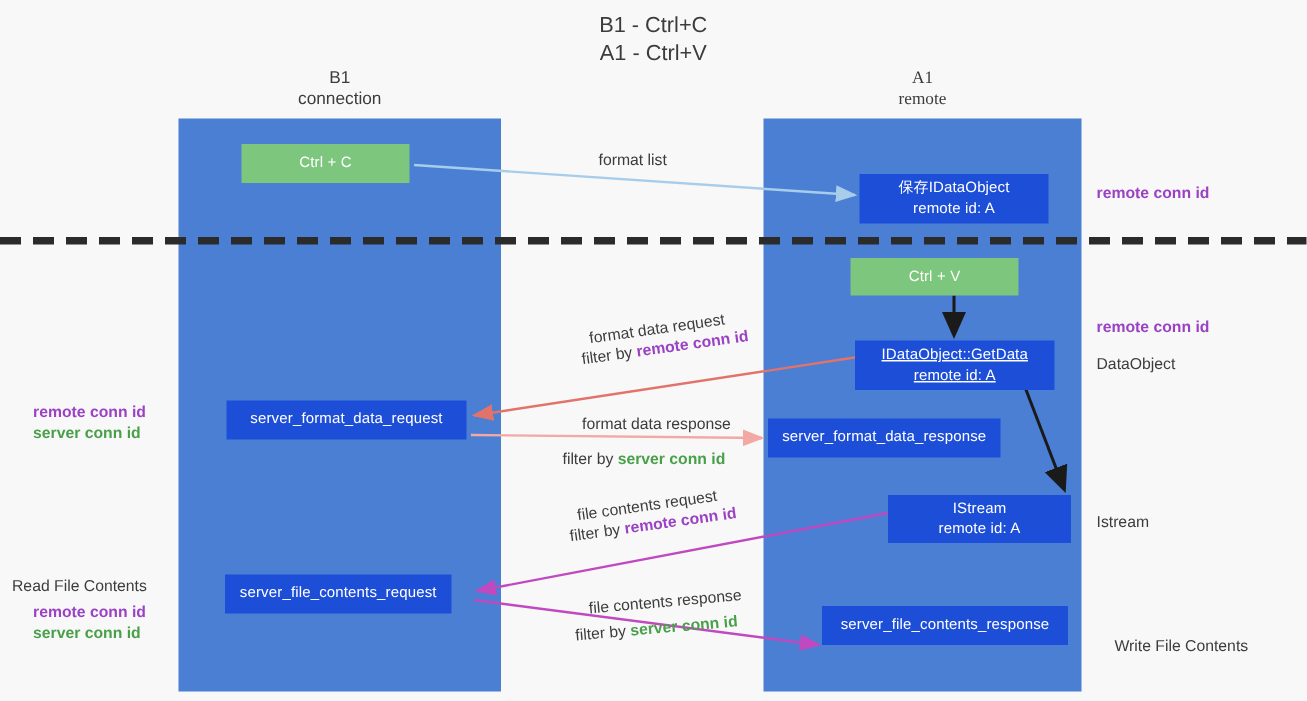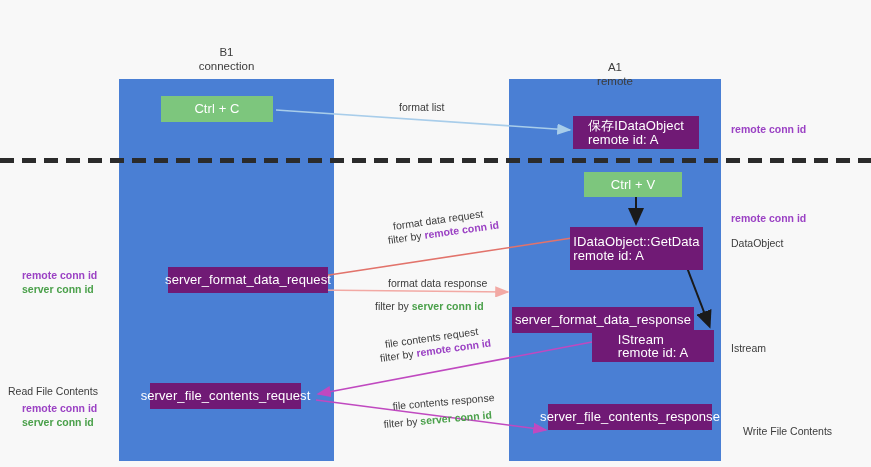--- a/index.html
+++ b/index.html
@@ -35,47 +35,48 @@
 
   .col-title {
     position: absolute;
     text-align: center;
     font-size: 11.5px;
     line-height: 14px;
     color: #3c3c3c;
     white-space: pre-line;
   }
   .title-b1 { left: 119px; top: 45px; width: 215px; }
-  .title-a1 { left: 509px; top: 60px; width: 212px; }
+  .title-a1 { left: 509px; top: 45px; width: 212px; font-family: Liberation Serif, serif; }
 
   .main-title {
     position: absolute;
     left: 0; top: 8px; width: 871px;
     text-align: center;
     font-size: 14.5px;
     line-height: 19px;
     color: #3c3c3c;
     white-space: pre-line;
   }
 
   .node {
     position: absolute;
     box-sizing: border-box;
     display: flex;
     flex-direction: column;
     align-items: center;
     justify-content: center;
+    text-align: center;
     color: #ffffff;
-    font-size: 13px;
+    font-size: 10px;
     line-height: 13.5px;
     white-space: pre-line;
     letter-spacing: 0.1px;
   }
   .node.green { background: #7dc67d; }
-  .node.orange { background: #701a75; }
+  .node.orange { background: #1d4ed8; }
 
   .side-label {
     position: absolute;
     font-size: 10.5px;
     line-height: 14px;
     white-space: pre-line;
   }
   .lbl-purple { color: #9b42c4; font-weight: bold; }
   .lbl-green  { color: #4aa04a; font-weight: bold; }
   .lbl-dark   { color: #3c3c3c; font-weight: normal; }
@@ -98,20 +99,22 @@
     width: 871px; height: 5px;
     background-image: linear-gradient(to right, #2b2b2b 0 14px, transparent 14px 22px);
     background-size: 22px 5px;
   }
 </style>
 </head>
 <body>
 
 <div id="stage">
 
+  <div class="main-title">B1 - Ctrl+C
+A1 - Ctrl+V</div>
 
   <div class="col col-b1"></div>
   <div class="col col-a1"></div>
 
   <div class="col-title title-b1">B1
 connection</div>
   <div class="col-title title-a1">A1
 remote</div>
 
   <svg class="svg-layer" viewBox="0 0 871 467">
@@ -148,28 +151,28 @@
     <line x1="316" y1="400" x2="546" y2="430" stroke="#c049c0" stroke-width="1.6" marker-end="url(#ah-purple)"></line>
   </svg>
 
   <div class="dashed-line"></div>
 
   <div class="node green" style="left:161px; top:96px; width:112px; height:26px;">Ctrl + C</div>
 
   <div class="node orange" style="left:573px; top:116px; width:126px; height:33px;">保存IDataObject
 remote id: A</div>
 
-  <div class="node green" style="left:584px; top:172px; width:98px; height:25px;">Ctrl + V</div>
-
-  <div class="node orange" style="left:570px; top:227px; width:133px; height:43px;">IDataObject::GetData
+  <div class="node green" style="left:567px; top:172px; width:112px; height:25px;">Ctrl + V</div>
+
+  <div class="node orange" style="left:570px; top:227px; width:133px; height:33px;text-decoration:underline;">IDataObject::GetData
 remote id: A</div>
 
-  <div class="node orange" style="left:168px; top:267px; width:160px; height:26px;">server_format_data_request</div>
-
-  <div class="node orange" style="left:512px; top:279px; width:182px; height:26px;margin-top:28px;">server_format_data_response</div>
+  <div class="node orange" style="left:151px; top:267px; width:160px; height:26px;">server_format_data_request</div>
+
+  <div class="node orange" style="left:512px; top:279px; width:155px; height:26px;">server_format_data_response</div>
 
   <div class="node orange" style="left:592px; top:330px; width:122px; height:32px;">IStream
 remote id: A</div>
 
   <div class="node orange" style="left:150px; top:383px; width:151px; height:26px;">server_file_contents_request</div>
 
   <div class="node orange" style="left:548px; top:404px; width:164px; height:26px;">server_file_contents_response</div>
 
   <div class="edge-label" style="left:399px; top:100px;">format list</div>
 

